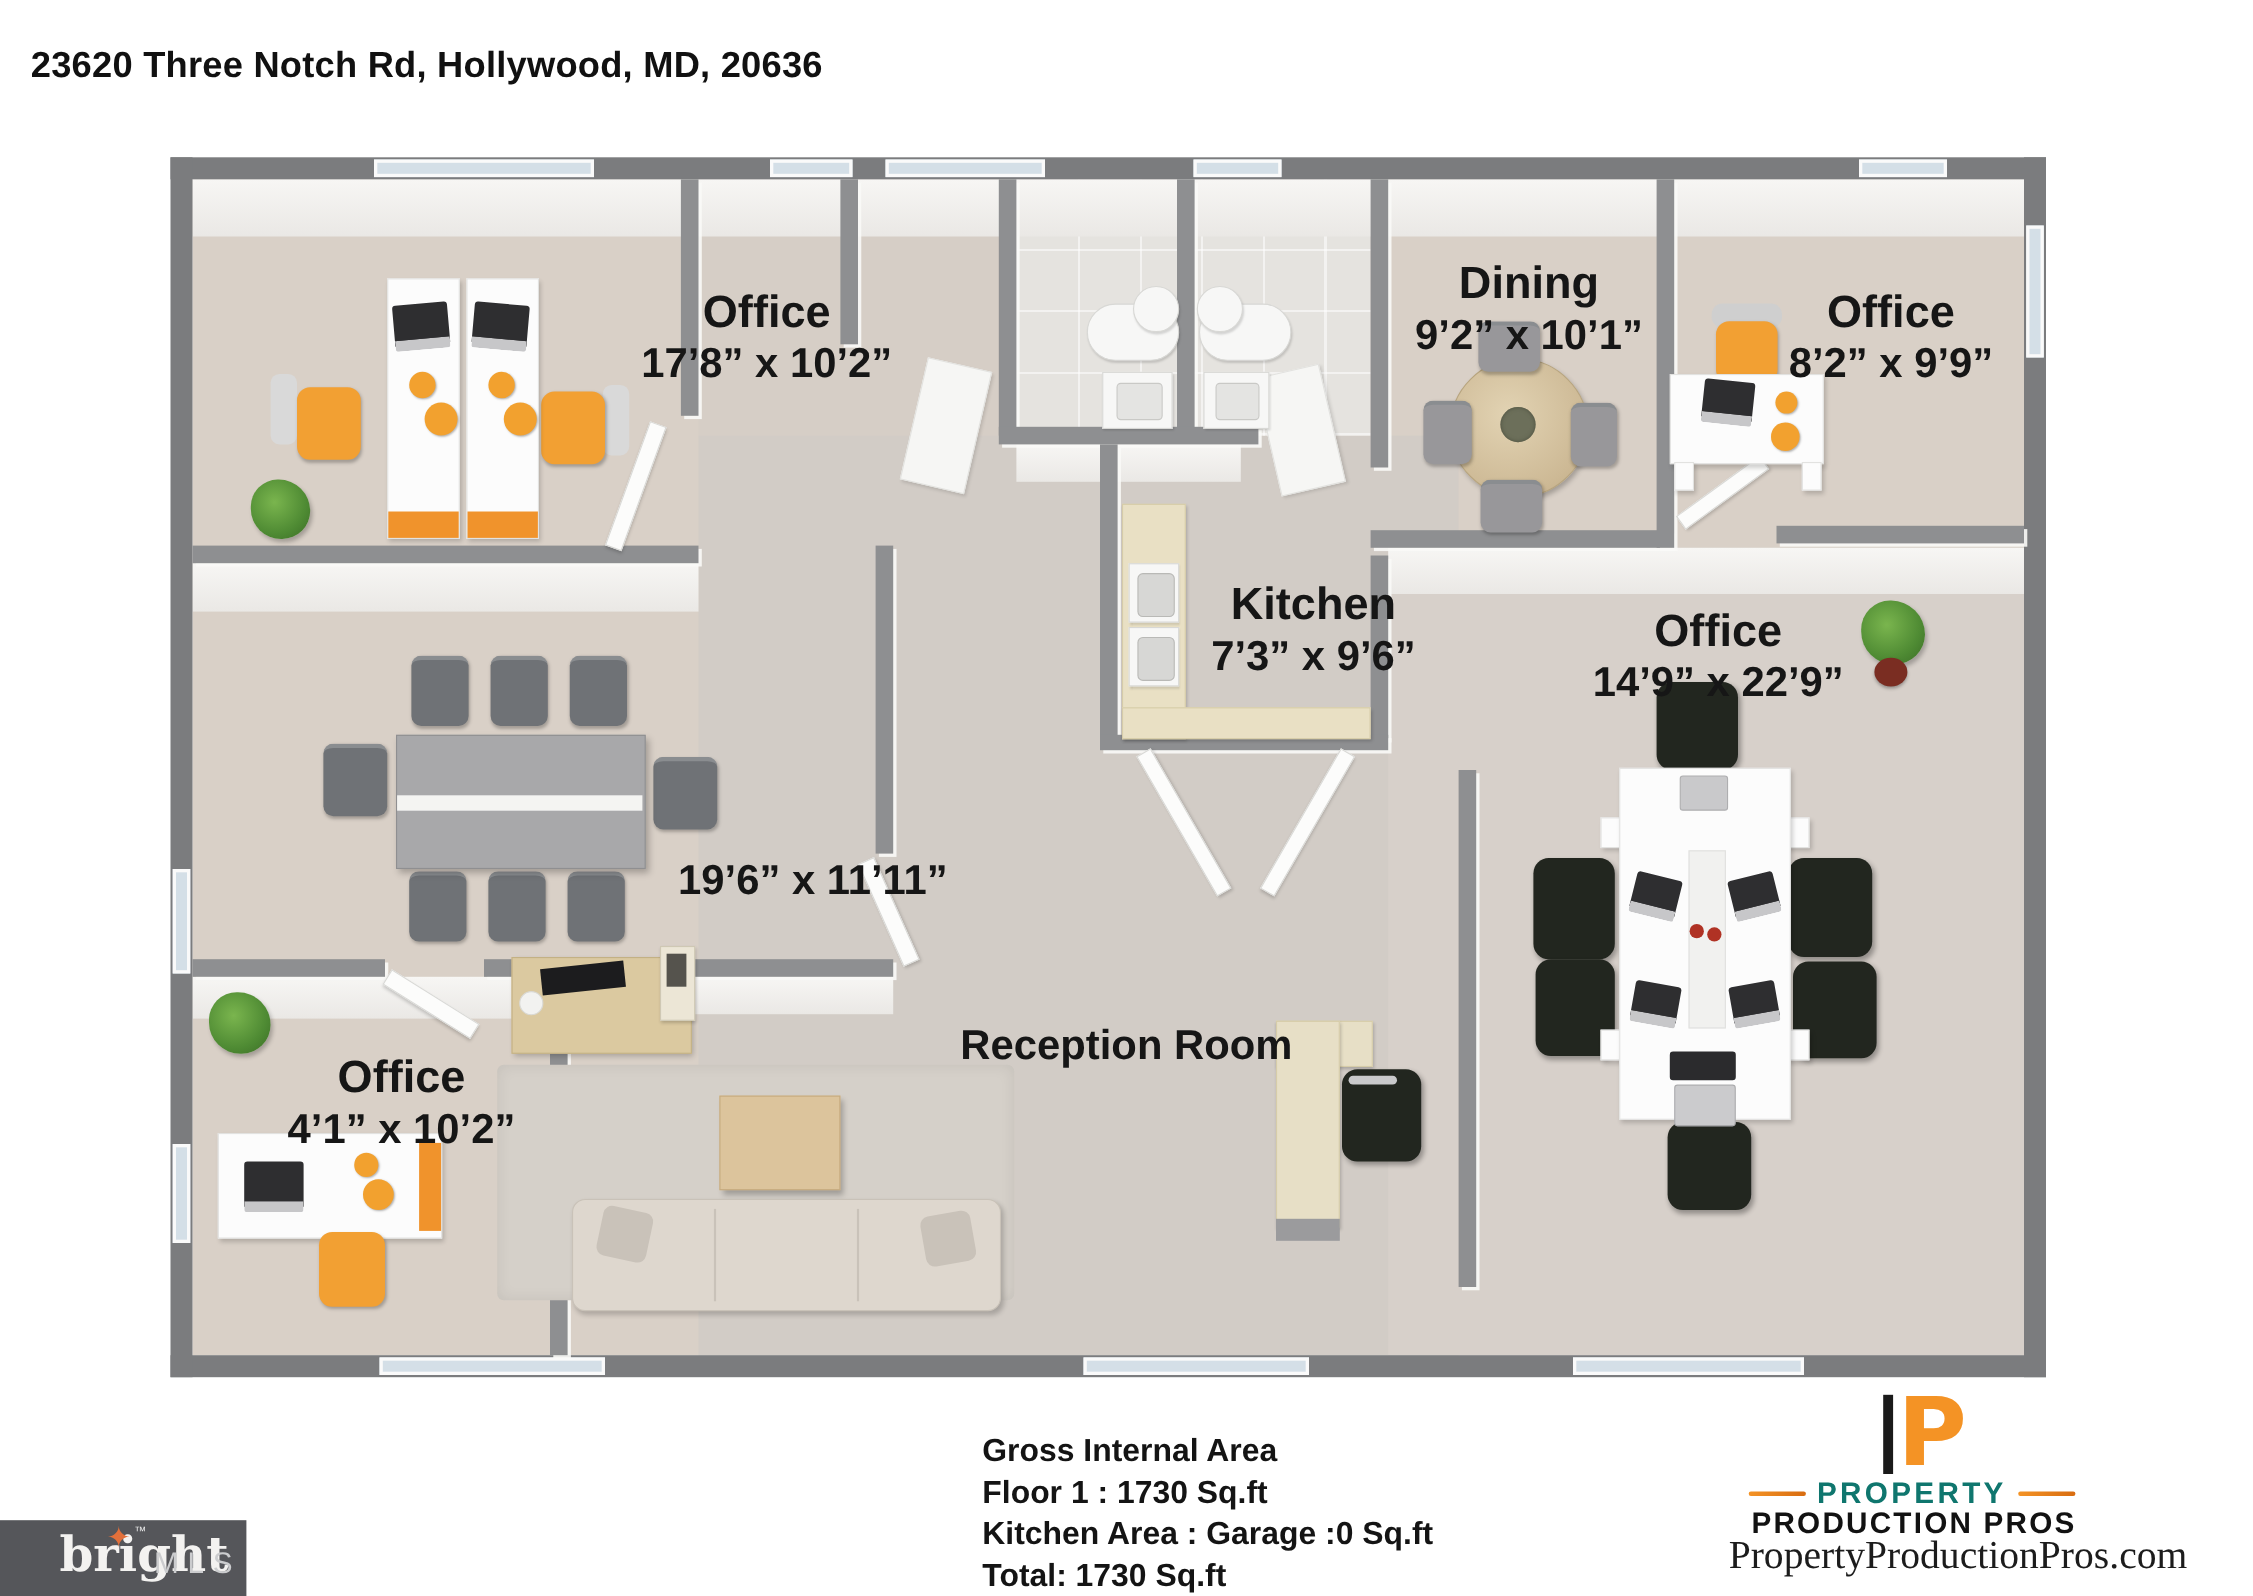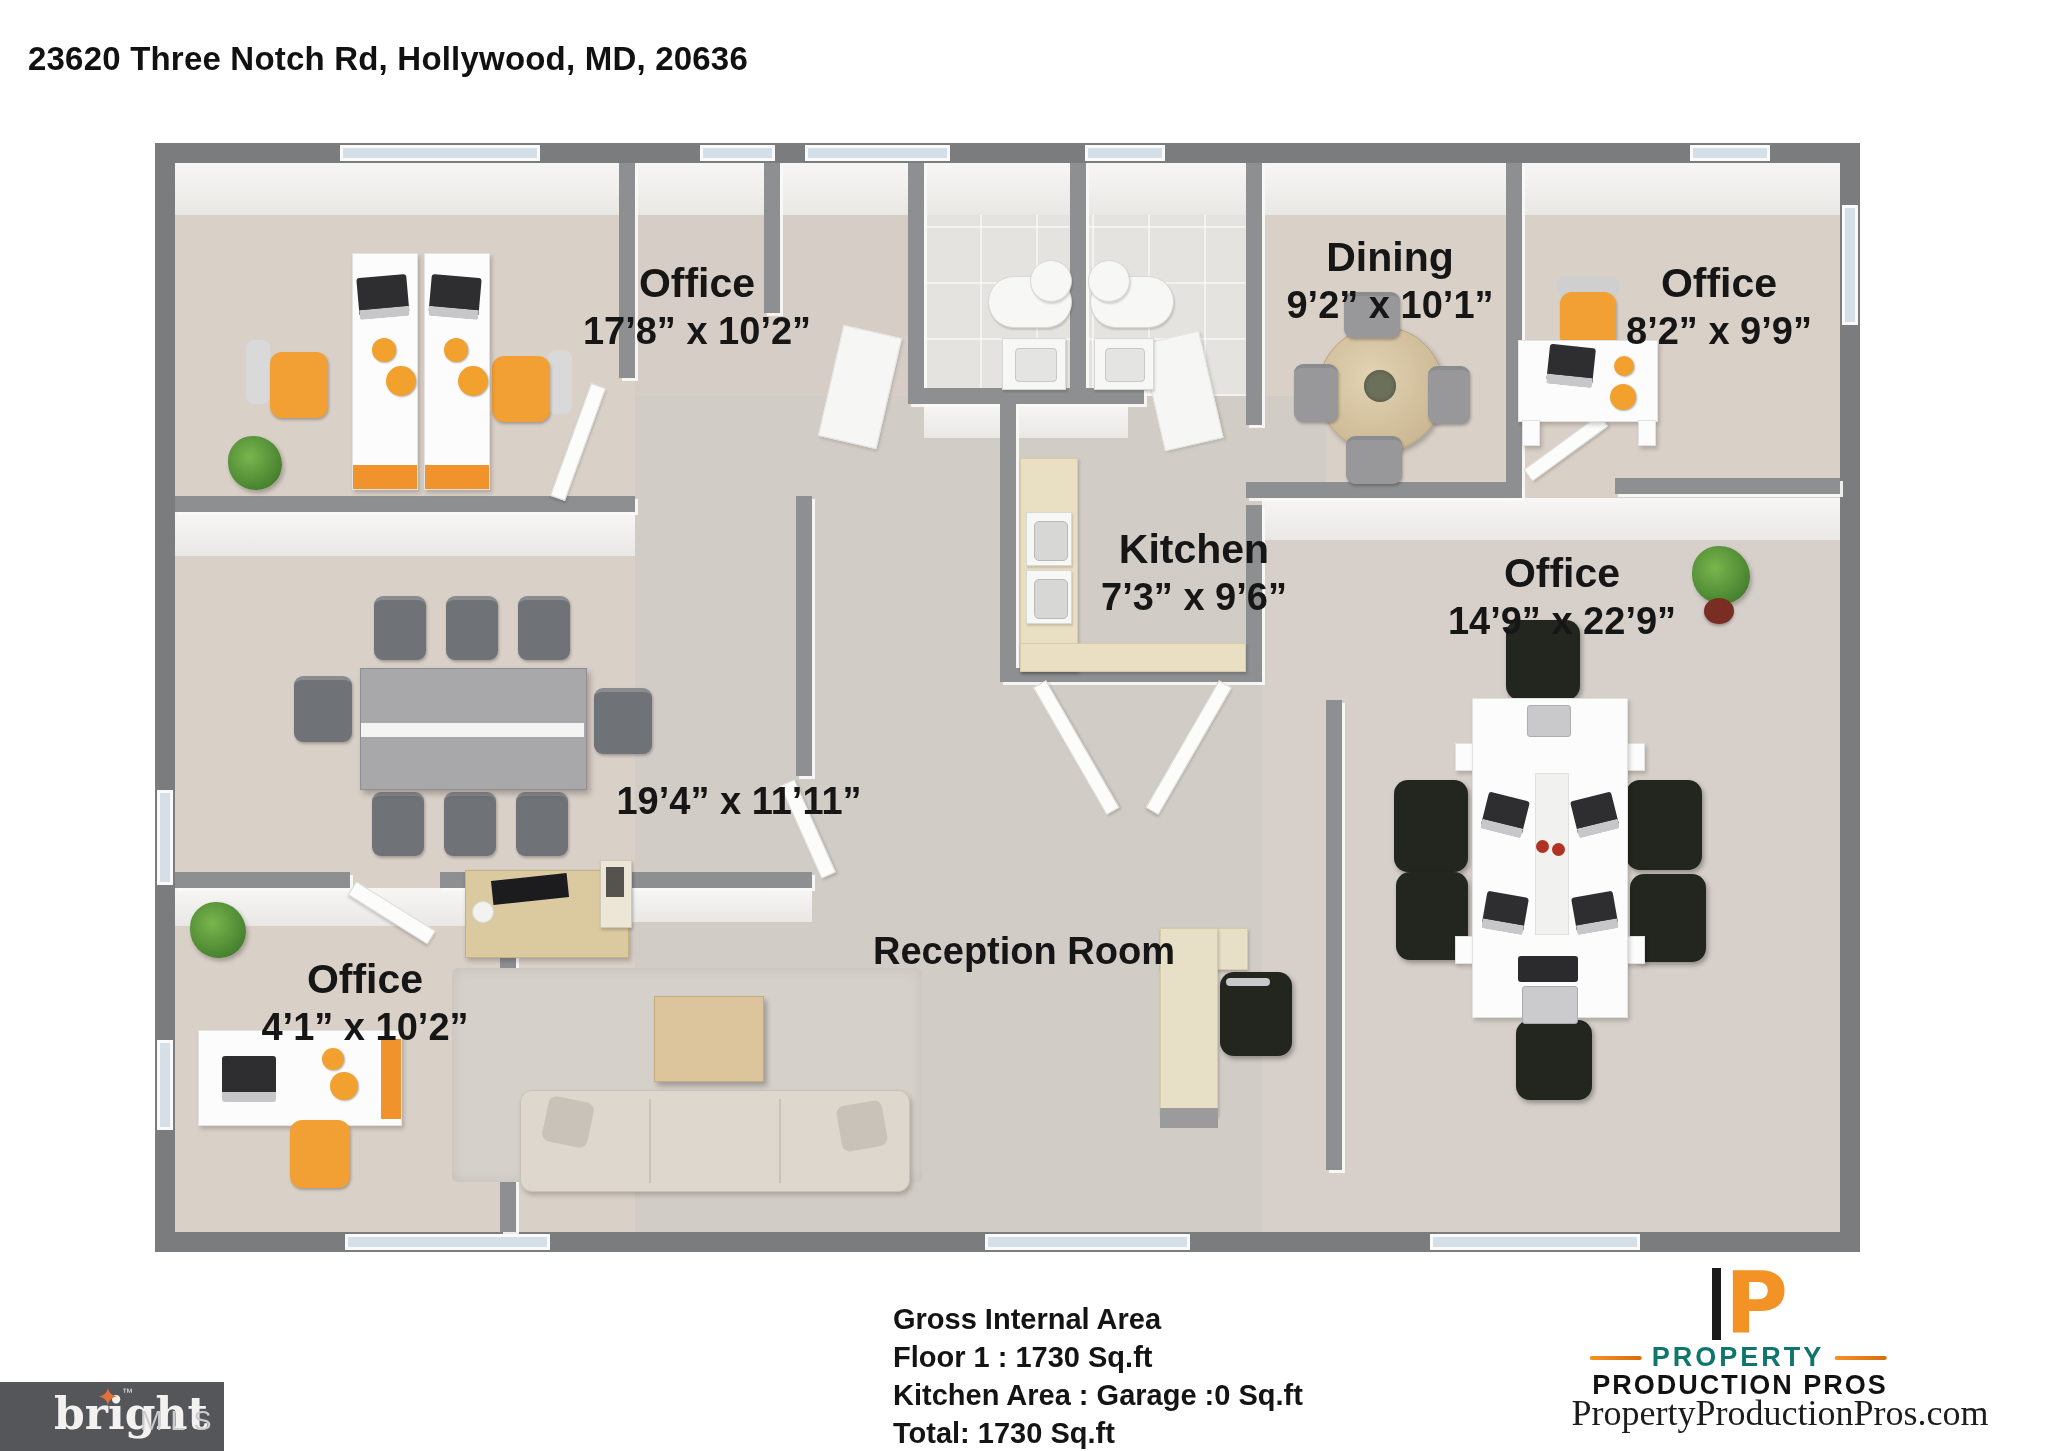--- a/index.html
+++ b/index.html
@@ -256,21 +256,21 @@
     </div>
     <div class="a rlabel" style="left:1194px;top:524px;">
       <span class="nm">Kitchen</span>
       <span class="dm">7’3” x 9’6”</span>
     </div>
     <div class="a rlabel" style="left:1562px;top:548px;">
       <span class="nm">Office</span>
       <span class="dm">14’9” x 22’9”</span>
     </div>
     <div class="a rlabel" style="left:739px;top:778px;">
-      <span class="dm">19’4” x 11’11”</span>
+      <span class="dm">19’6” x 11’11”</span>
     </div>
     <div class="a rlabel" style="left:365px;top:954px;">
       <span class="nm">Office</span>
       <span class="dm">4’1” x 10’2”</span>
     </div>
     <div class="a rlabel" style="left:1024px;top:928px;">
       <span class="nm" style="font-size:38px;">Reception Room</span>
     </div>
   </div>
 

